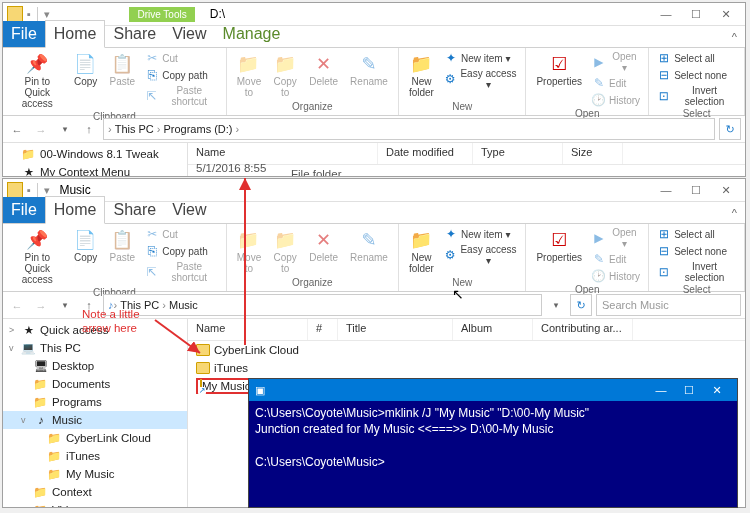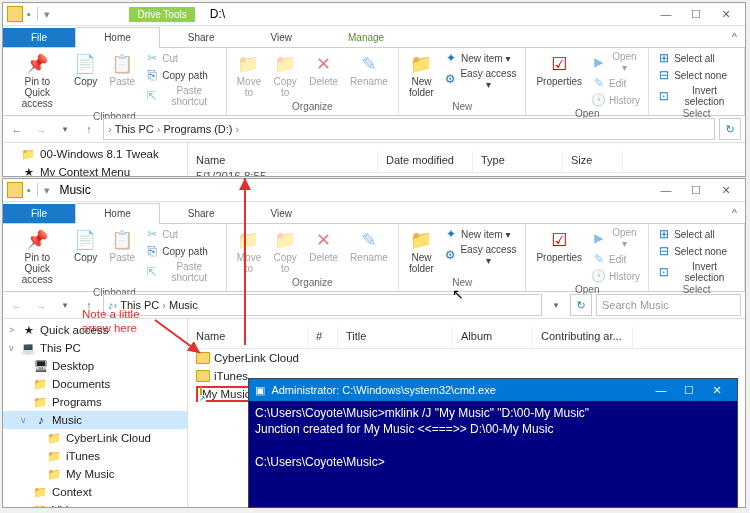--- a/index.html
+++ b/index.html
@@ -12,21 +12,21 @@
 .titlebar { height: 23px; background: #fff; display: flex; align-items: center; padding: 0 4px; border-bottom: 1px solid #e0e0e0; }
 .titlebar .qat { display: flex; gap: 2px; align-items: center; }
 .titlebar .qicon { width: 16px; height: 16px; background: #f7d774; border: 1px solid #d0a000; margin-right: 2px; }
 .titlebar .sep { width: 1px; height: 14px; background: #ccc; margin: 0 4px; }
 .titlebar .context-tab { background: #92d050; color: #fff; padding: 2px 8px; font-size: 10px; margin-left: 80px; }
 .titlebar .title { margin-left: 15px; font-size: 12px; color: #000; }
 .titlebar .winctrl { margin-left: auto; display: flex; }
 .titlebar .winctrl span { width: 30px; height: 20px; display: flex; align-items: center; justify-content: center; color: #666; cursor: pointer; }
 
 .tabs { height: 22px; display: flex; align-items: flex-end; background: #fff; border-bottom: 1px solid #d0d0d0; }
-.tabs .tab { padding: 4px 28px; font-size: 10px; color: #444; cursor: pointer; margin-top: 13px; }
+.tabs .tab { padding: 4px 8px; font-size: 16px; color: #444; cursor: pointer; margin-top: 13px; }
 .tabs .tab.file { background: #1979ca; color: #fff; }
 .tabs .tab.active { border: 1px solid #d0d0d0; border-bottom: 1px solid #fff; margin-bottom: -1px; background: #fff; }
 .tabs .tab.mgr { color: #5a8a2a; }
 .tabs .chev { margin-left: auto; padding: 4px 8px; color: #666; }
 
 .ribbon { height: 68px; background: #fff; border-bottom: 1px solid #d0d0d0; display: flex; }
 .rgroup { border-right: 1px solid #e0e0e0; display: flex; flex-direction: column; padding: 2px 6px; }
 .rgroup .items { display: flex; flex: 1; align-items: flex-start; gap: 4px; }
 .rgroup .lbl { font-size: 10px; color: #666; text-align: center; padding-bottom: 1px; }
 .rbtn { display: flex; flex-direction: column; align-items: center; justify-content: center; padding: 2px 4px; font-size: 10px; color: #444; cursor: pointer; text-align: center; }
@@ -46,21 +46,21 @@
 
 .pane { flex: 1; display: flex; overflow: hidden; }
 .tree { width: 185px; border-right: 1px solid #e0e0e0; overflow: hidden; padding: 2px 0; font-size: 11.5px; }
 .tree .node { display: flex; align-items: center; height: 18px; padding-left: 6px; cursor: pointer; color: #222; }
 .tree .node.selected { background: #cce8ff; }
 .tree .exp { width: 12px; color: #888; font-size: 9px; }
 .tree .ticon { width: 16px; height: 14px; margin-right: 3px; display: flex; align-items: center; justify-content: center; }
 .tree .indent1 { padding-left: 18px; }
 .tree .indent2 { padding-left: 32px; }
 
-.list { flex: 1; overflow: hidden; margin-top: 8px; }
+.list { flex: 1; overflow: hidden; }
 .listhdr { display: flex; height: 22px; border-bottom: 1px solid #e8e8e8; }
 .listhdr .col { padding: 3px 8px; font-size: 11px; color: #333; border-right: 1px solid #f0f0f0; }
 .listrow { display: flex; height: 18px; align-items: center; }
 .listrow .cell { padding: 1px 8px; font-size: 11.5px; color: #222; display: flex; align-items: center; gap: 4px; }
 .listrow .cell.dim { color: #555; }
 .ficon { width: 14px; height: 12px; background: #f7d774; border: 1px solid #d0a000; border-radius: 1px; }
 .ficon.link { position: relative; }
 .ficon.link::after { content: '↗'; position: absolute; bottom: -3px; left: -3px; font-size: 8px; background: #fff; color: #1979ca; border-radius: 2px; width: 8px; height: 8px; line-height: 8px; text-align: center; }
 
 .highlight { border: 2px solid #e03030; padding: 0 2px; }
@@ -451,21 +451,20 @@
       <marker id="ah2" markerWidth="8" markerHeight="8" refX="6" refY="3" orient="auto">
         <path d="M0,0 L6,3 L0,6 Z" fill="#e03030"></path>
       </marker>
     </defs>
   <line x1="15" y1="175" x2="15" y2="8" stroke="#e03030" stroke-width="2" marker-end="url(#ah2)"></line>
 </svg>
 
 <div class="cmd-window">
   <div class="cmd-title">
     <span style="margin-right:6px">▣</span>
-    <span>Administrator: C:\Windows\system32\cmd.exe</span>
     <div class="winctrl">
       <span>—</span>
       <span>☐</span>
       <span>✕</span>
     </div>
   </div>
   <div class="cmd-body"><span>C:\Users\Coyote\Music&gt;mklink /J "My Music" "D:\00-My Music"</span>
 <span>Junction created for My Music &lt;&lt;===&gt;&gt; D:\00-My Music</span>
 
 <span>C:\Users\Coyote\Music&gt;</span></div>

